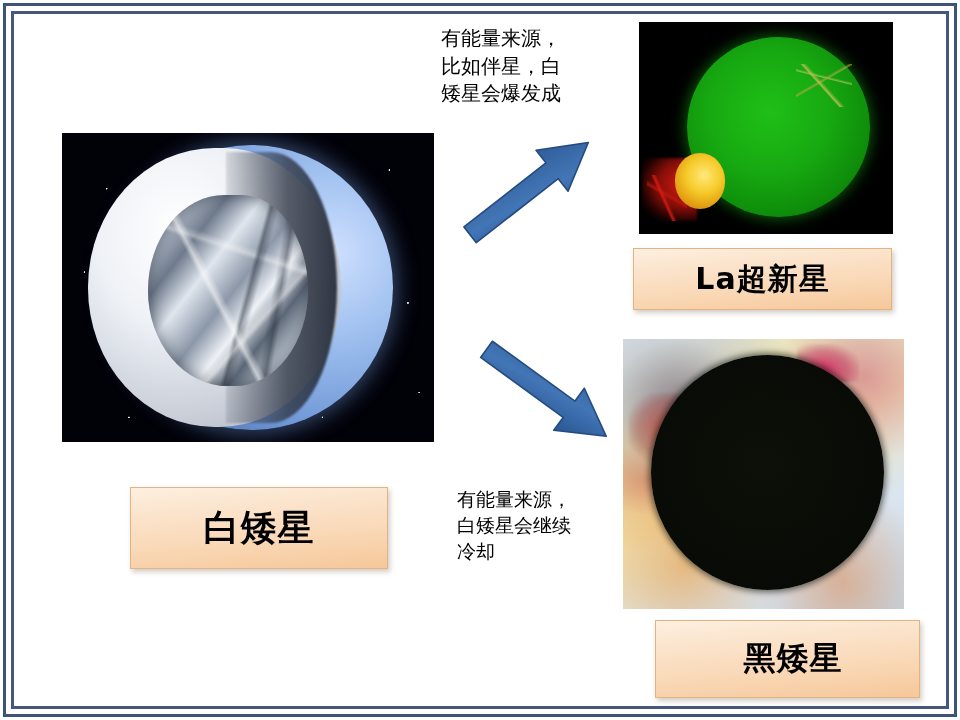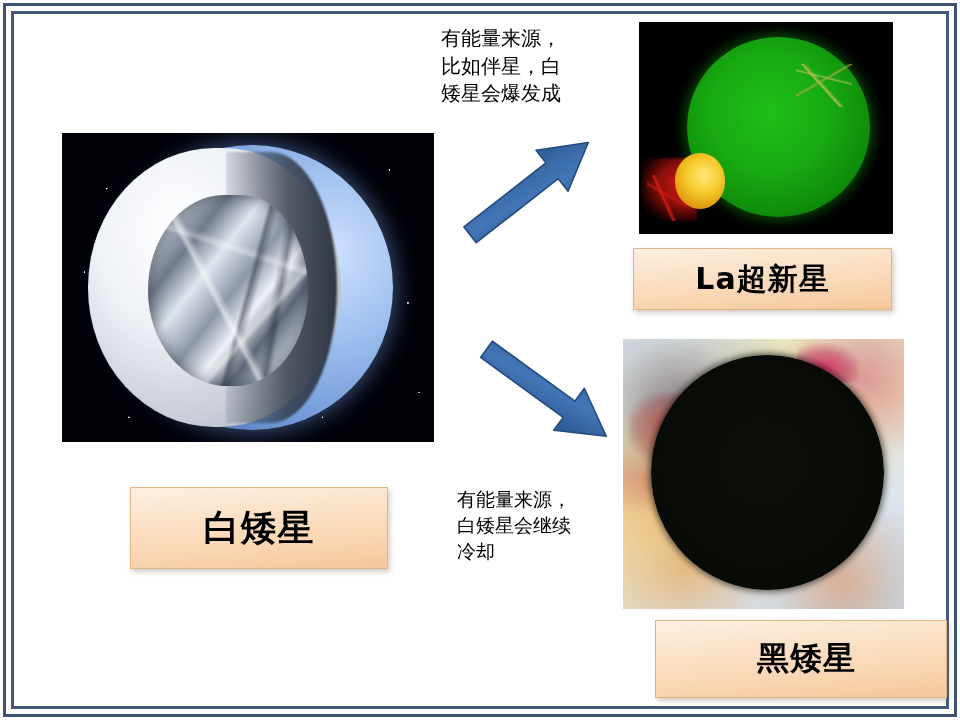--- a/index.html
+++ b/index.html
@@ -249,21 +249,21 @@
     font-size: 36px;
     margin-left: 12px;
   }
   #label-supernova {
     left: 633px; top: 248px;
     width: 259px; height: 62px;
     font-size: 30px;
   }
   #label-black-dwarf {
     left: 655px; top: 620px;
-    width: 292px; height: 78px;
+    width: 265px; height: 78px;
     font-size: 32px;
     padding-left: 11px;
   }
 </style>
 </head>
 <body>
 
 <div id="slide">
 
   <div class="frame-outer"></div>

